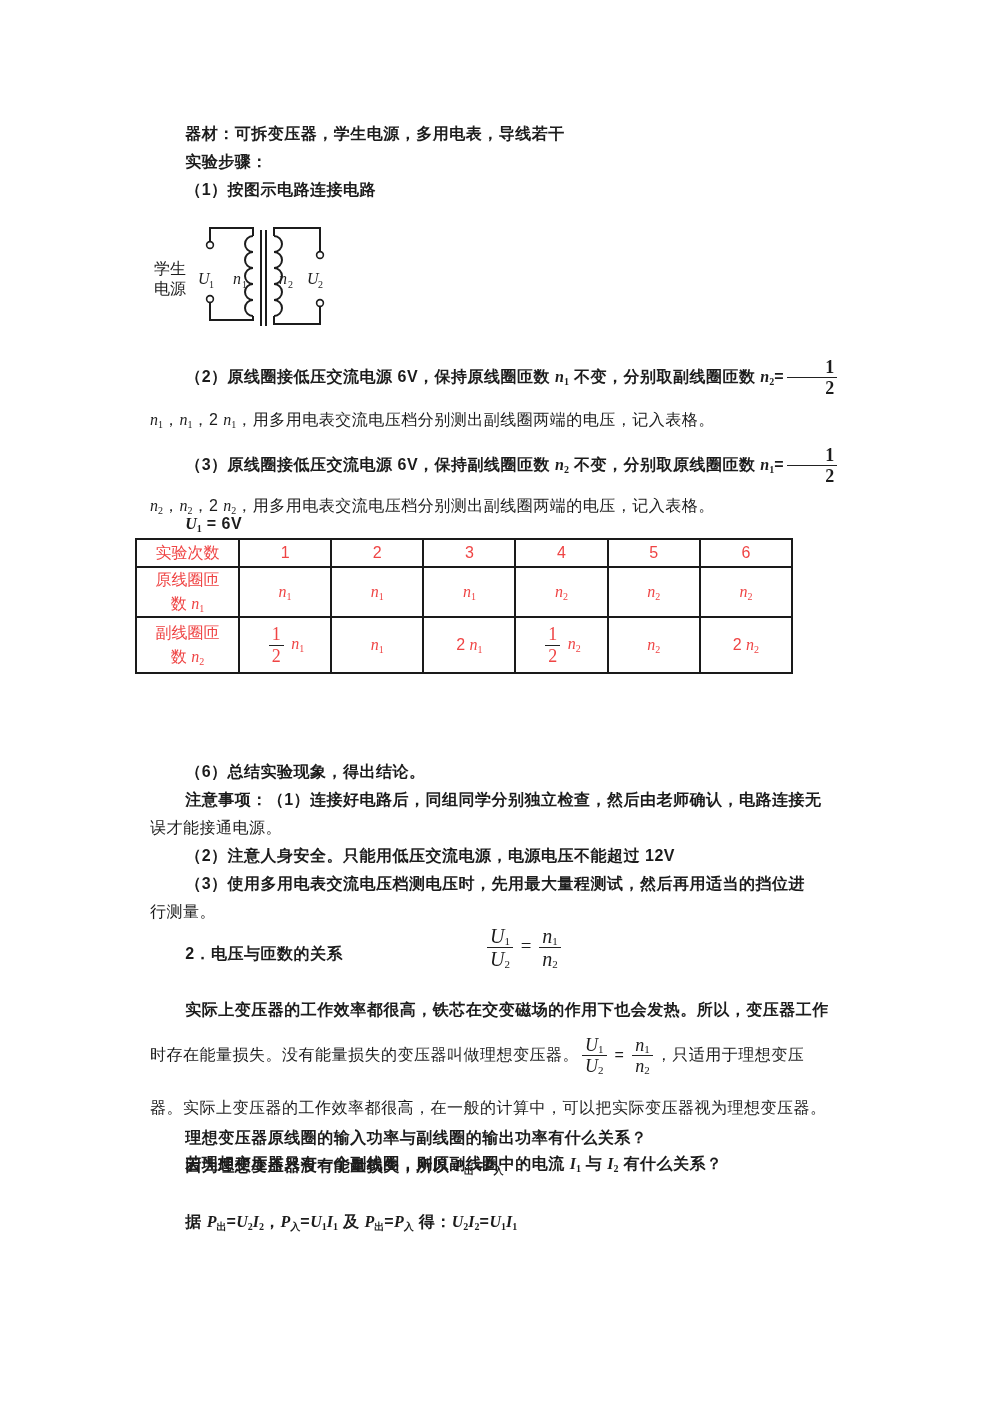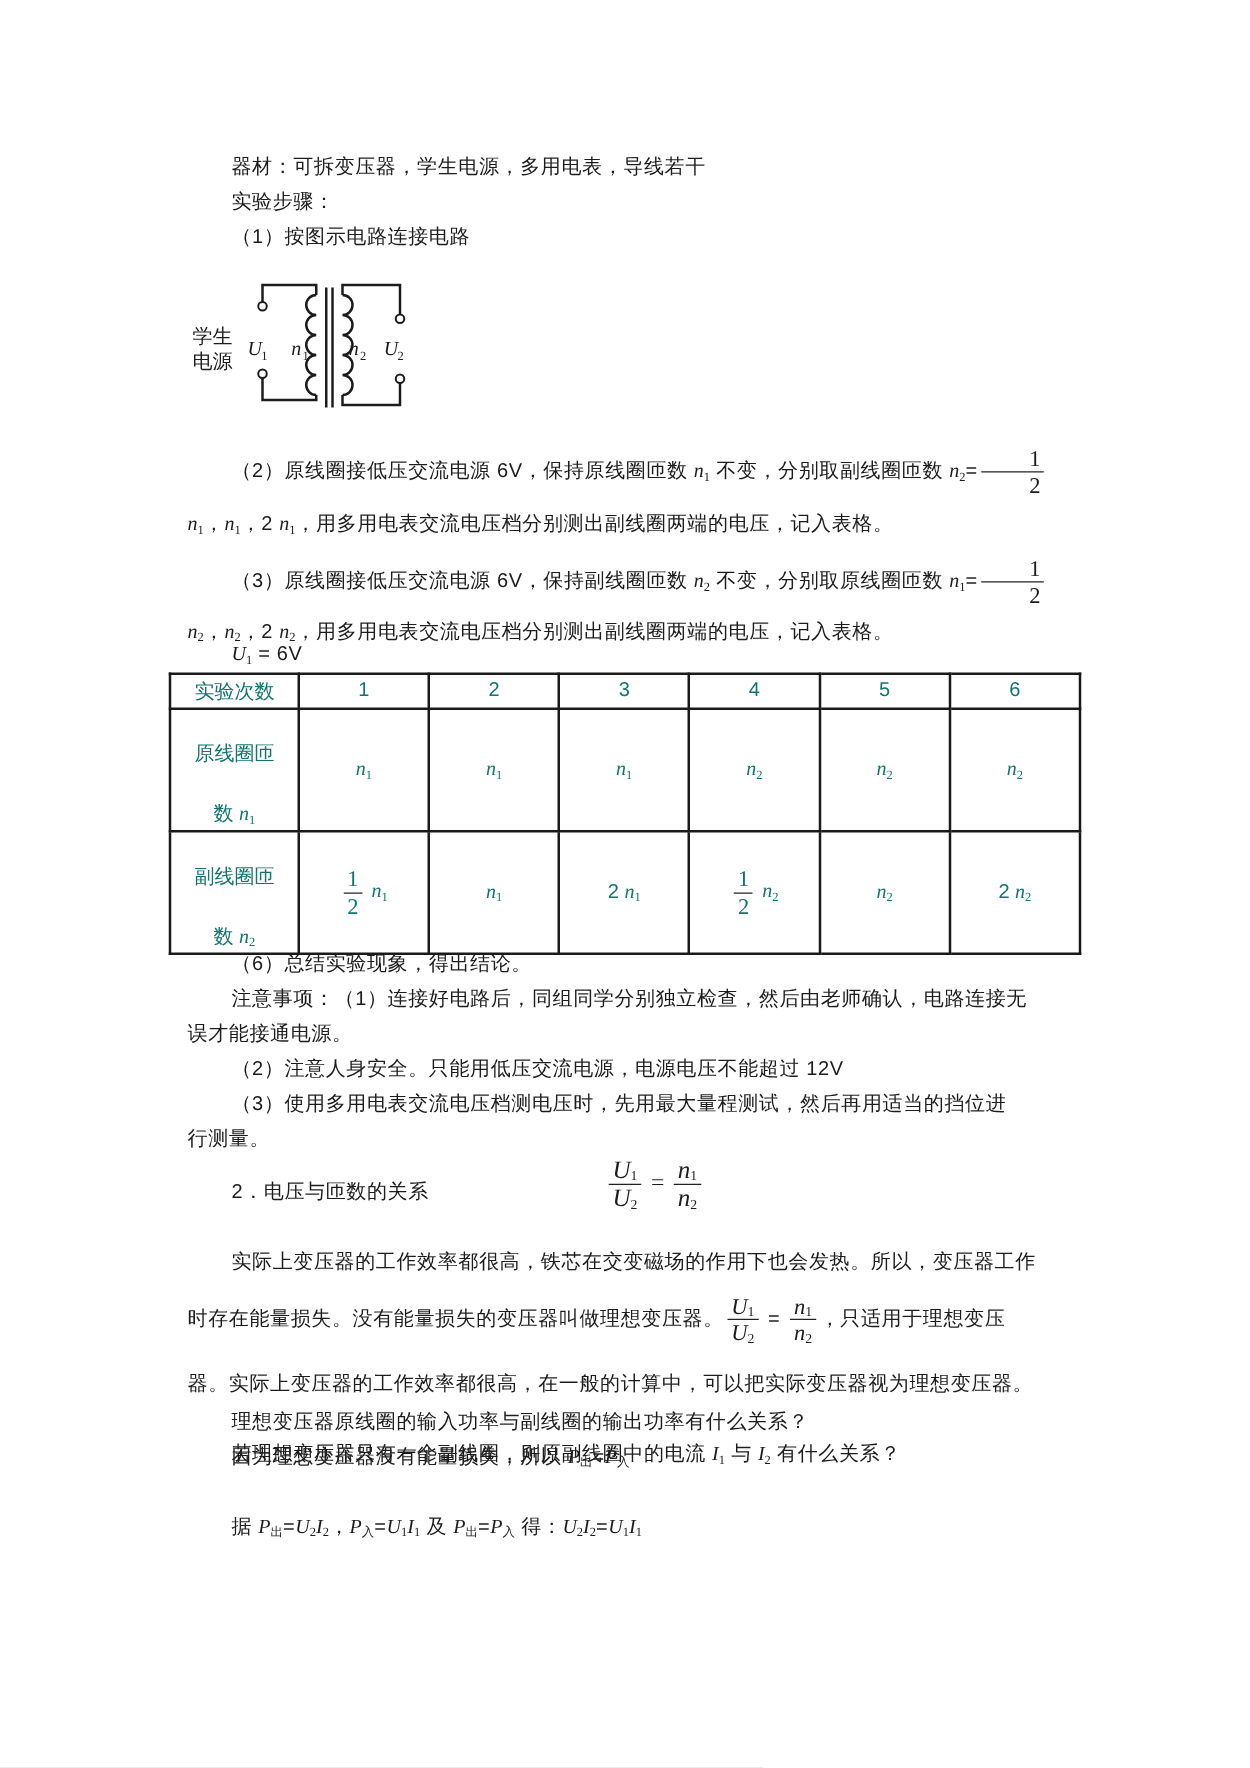--- a/index.html
+++ b/index.html
@@ -1,35 +1,35 @@
 <!DOCTYPE html>
 <html><head>
 <meta charset="utf-8">
 <style>
   html,body{margin:0;padding:0;background:#ddd;}
   .page{position:relative;width:1000px;height:1414px;margin:0 auto;background:#fff;
         color:#1c1c1c;font-family:"Liberation Sans","DejaVu Sans",sans-serif;font-size:16px;}
   .line{position:absolute;left:150px;width:714px;line-height:28px;white-space:nowrap;letter-spacing:.5px;}
-  .ind{text-indent:2.2em;}
+  .ind{text-indent:2.2em;font-weight:bold;}
   i{font-family:"Liberation Serif","DejaVu Serif",serif;font-style:italic;letter-spacing:0;}
   sub{font-family:"Liberation Serif","DejaVu Serif",serif;font-style:normal;font-size:10px;
       line-height:0;position:relative;top:3px;vertical-align:baseline;letter-spacing:0;}
   .vfrac{display:inline-block;vertical-align:middle;text-align:center;
          font-family:"Liberation Serif","DejaVu Serif",serif;font-style:normal;
          font-size:18px;line-height:1.12;margin:1px 3px;letter-spacing:0;}
   .vfrac .fn{display:block;border-bottom:1.5px solid #222;padding:0 3px;}
   .vfrac .fd{display:block;padding:0 3px;}
   .vfrac sub{font-size:11px;top:2px;}
   .formula{position:absolute;left:484px;top:924px;font-family:"Liberation Serif","DejaVu Serif",serif;
            font-size:19px;line-height:28px;}
   .formula .vfrac{font-size:20px;}
-  .exp-table{position:absolute;left:135px;top:538px;width:730px;border-collapse:collapse;
-             table-layout:fixed;text-align:center;font-size:16px;color:#0f766e;}
+  .exp-table{position:absolute;left:135px;top:538px;width:658px;border-collapse:collapse;
+             table-layout:fixed;text-align:center;font-size:16px;color:#ef4444;}
   .exp-table td{border:2px solid #1a1a1a;padding:0;vertical-align:middle;overflow:hidden;}
-  .exp-table .lbl{line-height:24px;margin-top:24px;}
+  .exp-table .lbl{line-height:24px;}
   .dg{position:absolute;left:146px;top:220px;}
   .dg-cjk{font-size:16px;fill:#1c1c1c;}
   .dg-var{font-family:"Liberation Serif","DejaVu Serif",serif;font-style:italic;font-size:16px;fill:#1c1c1c;}
   .dg-sub{font-family:"Liberation Serif","DejaVu Serif",serif;font-size:10px;fill:#1c1c1c;}
   .wire{stroke:#1c1c1c;stroke-width:2;fill:none;}
   .term{fill:#fff;stroke:#1c1c1c;stroke-width:1.6;}
 </style>
 </head>
 <body>
 

